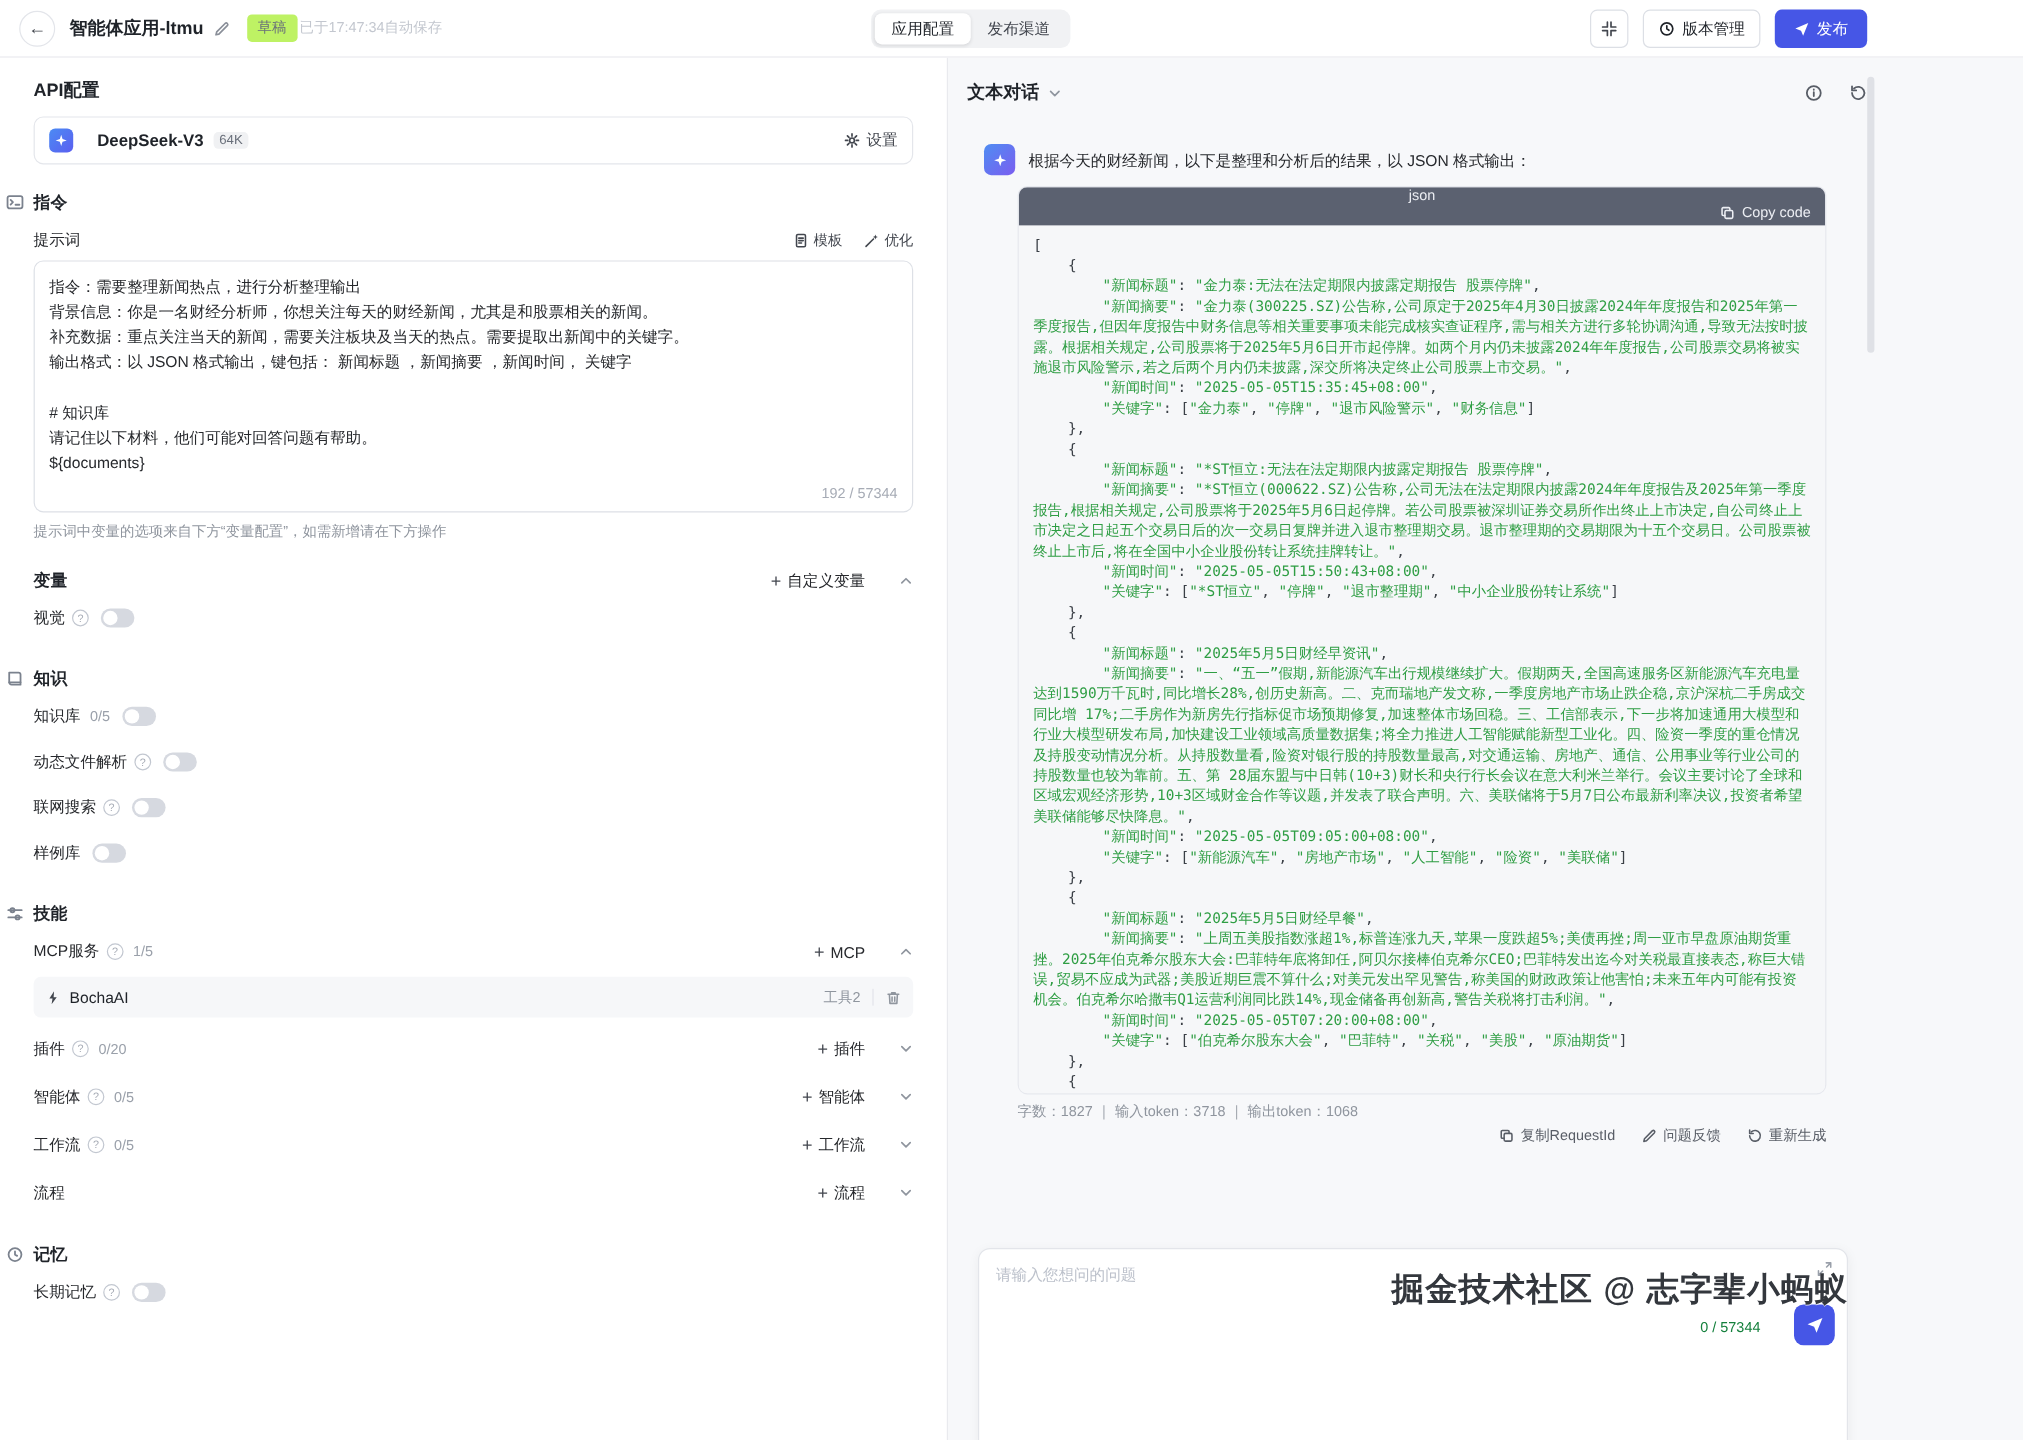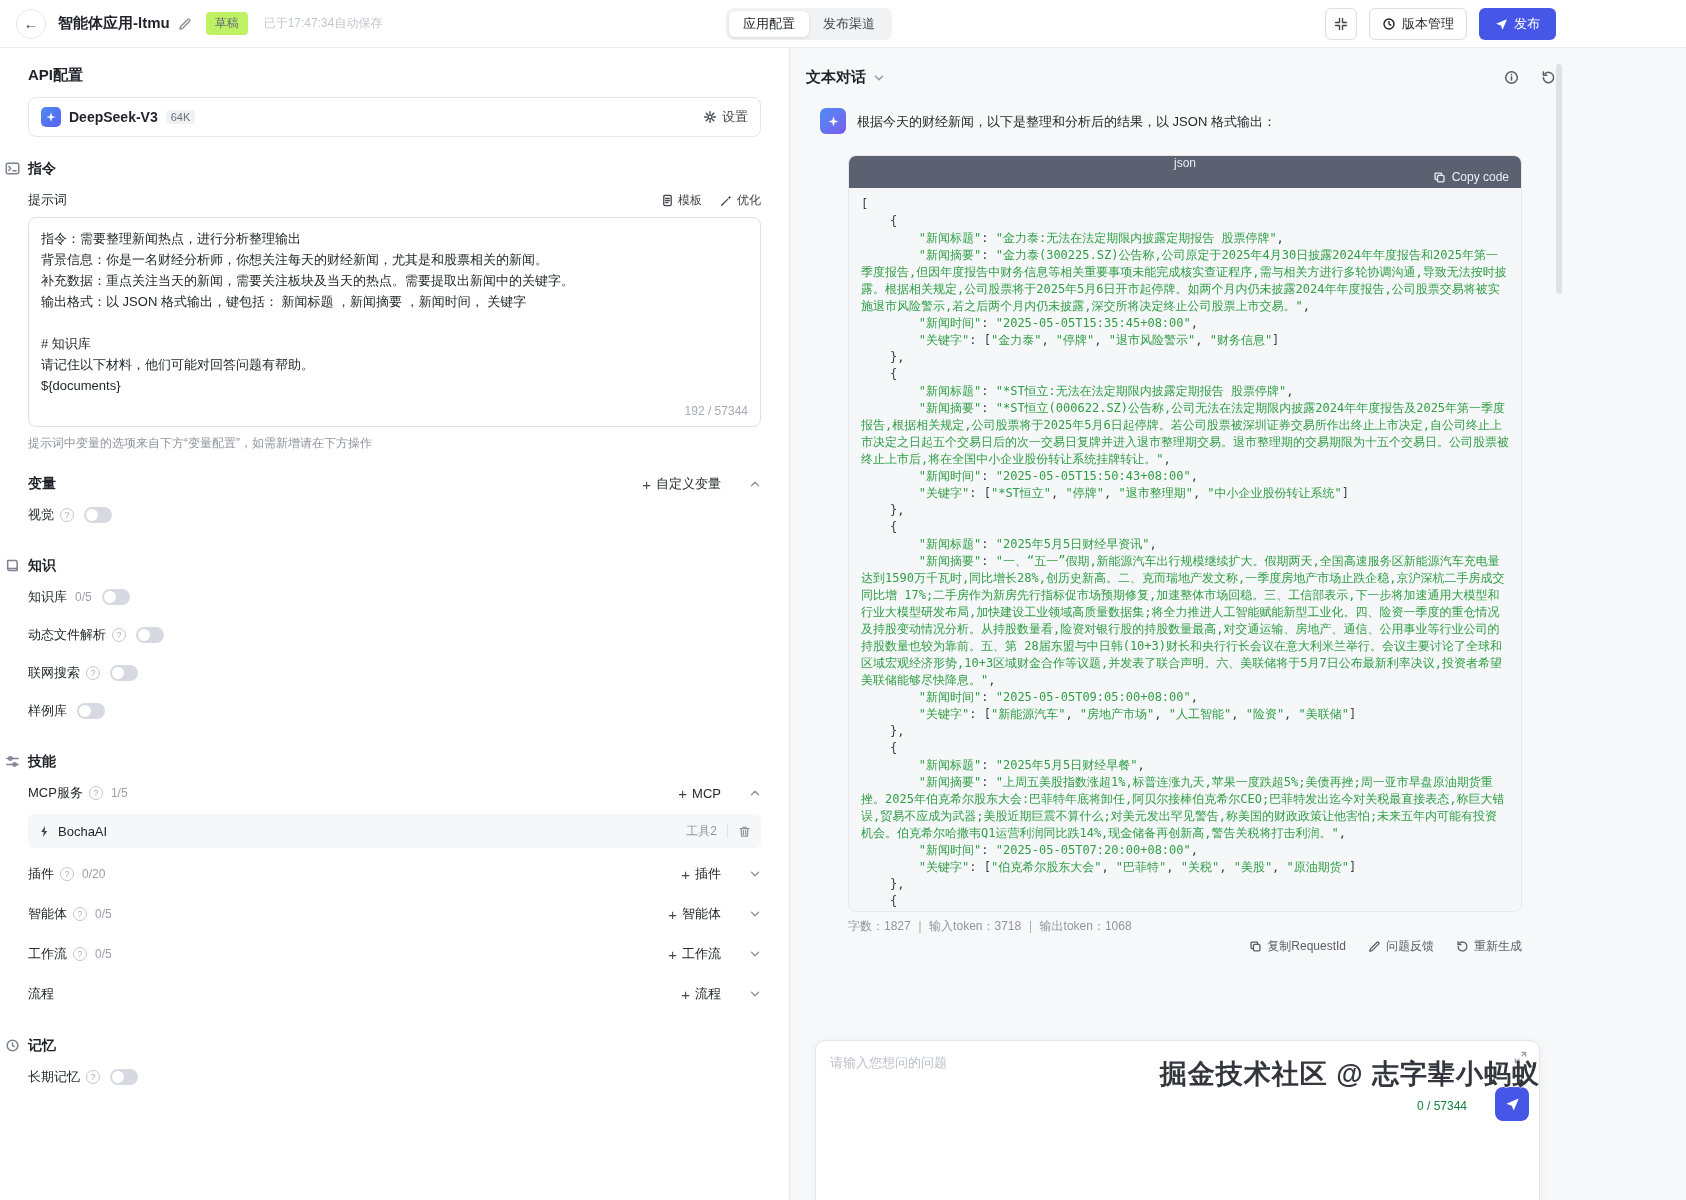--- a/index.html
+++ b/index.html
@@ -11,21 +11,21 @@
   svg .f { fill:currentColor; stroke:none; }
 
   
   .topbar { height:48px; background:#fff; border-bottom:1px solid #e9eaee; position:relative;
     display:flex; align-items:center; padding:0 16px; z-index:10; }
   .back-btn { width:30px; height:30px; border-radius:50%; border:1px solid #e3e5ea; background:#fff;
     display:flex; align-items:center; justify-content:center; font-size:15px; color:#42464e; cursor:pointer; }
   .app-title { font-size:15px; font-weight:bold; margin-left:12px; }
   .edit-ic { margin-left:8px; color:#8a8f99; cursor:pointer; }
   .draft-badge { margin-left:14px; background:#bef264; color:#696f7a; font-size:12px; padding:3px 9px; border-radius:4px; }
-  .autosave { margin-left:16px; color:#c3c7cf; font-size:12px; }
+  .autosave { margin-left:2px; color:#c3c7cf; font-size:12px; }
   .tabs { position:absolute; left:726px; top:8px; height:32px; background:#f1f2f4; border-radius:8px; padding:3px; display:flex; }
   .tab { font-size:13px; line-height:26px; padding:0 14px; border-radius:6px; color:#42464e; cursor:pointer; }
   .tab.active { background:#fff; box-shadow:0 1px 3px rgba(31,35,41,.12); color:#1f2329; }
   .top-right { position:absolute; right:130px; top:8px; display:flex; gap:12px; height:32px; }
   .iconbtn { width:32px; height:32px; border:1px solid #dcdfe5; border-radius:6px; background:#fff; color:#42464e;
     display:flex; align-items:center; justify-content:center; cursor:pointer; }
   .ghostbtn { border:1px solid #dcdfe5; border-radius:6px; background:#fff; color:#1f2329; font-size:13px;
     padding:0 12px; display:flex; align-items:center; gap:6px; cursor:pointer; }
   .primarybtn { border:none; border-radius:6px; background:#4656e6; color:#fff; font-size:13px;
     padding:0 16px; display:flex; align-items:center; gap:6px; cursor:pointer; }
@@ -35,21 +35,21 @@
   .left { width:790px; min-width:790px; background:#fff; border-right:1px solid #e9eaee;
     padding:18px 28px 0 28px; overflow:hidden; }
   .right { flex:1; background:#f7f8fa; position:relative; overflow:hidden; }
 
   
   .api-title { font-size:15px; font-weight:bold; }
   .model-card { margin-top:12px; height:40px; border:1px solid #e4e6eb; border-radius:8px;
     display:flex; align-items:center; padding:0 12px; }
   .model-logo { width:20px; height:20px; border-radius:5px; background:linear-gradient(135deg,#4b8bf4,#5b5ff0);
     display:flex; align-items:center; justify-content:center; color:#fff; }
-  .model-name { font-weight:bold; font-size:14px; margin-left:8px; }
+  .model-name { font-weight:bold; font-size:14px; margin-left:20px; }
   .model-ctx { margin-left:8px; background:#f0f1f3; color:#696f7a; font-size:11px; padding:1px 5px; border-radius:4px; }
   .model-settings { margin-left:auto; display:flex; gap:5px; align-items:center; font-size:13px; color:#42464e; cursor:pointer; }
 
   .section-head { position:relative; display:flex; align-items:center; margin-top:20px; height:24px; }
   .sec-icon { position:absolute; left:-23px; top:4px; color:#7b828e; }
   .sec-title { font-size:14px; font-weight:bold; }
   .row { display:flex; align-items:center; height:38px; font-size:13px; color:#26282c; }
   .row.tall { height:40px; }
   .lbl { }
   .count { color:#9aa0aa; font-size:12px; margin-left:8px; }
@@ -77,21 +77,21 @@
   .prompt-box textarea { width:100%; height:208px; border:none; outline:none; resize:none; background:transparent;
     padding:10px 12px 26px; font:13px/21px "Liberation Sans","DejaVu Sans",sans-serif; color:#26282c; display:block; }
   .char-counter { position:absolute; right:12px; bottom:8px; font-size:12px; color:#a6abb5; }
   .hint { margin-top:8px; font-size:12px; color:#8f959e; }
 
   
   .panel-head { position:absolute; left:16px; top:20px; display:flex; align-items:center; gap:7px;
     font-size:15px; font-weight:bold; cursor:pointer;justify-content:space-between; }
   .panel-icons { position:absolute; top:22px; right:130px; display:flex; gap:22px; color:#585d66; }
   .panel-icons .ic { cursor:pointer; }
-  .msg-row { position:absolute; left:30px; top:60px; display:flex; gap:11px; width:704px; }
+  .msg-row { position:absolute; left:30px; top:72px; display:flex; gap:11px; width:704px; }
   .avatar { width:26px; height:26px; border-radius:6px; background:linear-gradient(135deg,#4f8df2,#7a5df0);
     flex:none; display:flex; align-items:center; justify-content:center; color:#fff; }
   .msg-text { font-size:13px; padding-top:5px; color:#26282c; }
   .code-block { position:absolute; left:58px; top:107px; width:674px; border-radius:8px; overflow:hidden;
     border:1px solid #e6e8ee; }
   .code-head { height:32px; background:#5b6170; color:#eceef3; display:flex; align-items:center;
     padding:0 12px; font-size:12px;flex-direction:column; }
   .copy-btn { margin-left:auto; display:flex; gap:6px; align-items:center; cursor:pointer; }
   .code-body { background:#f6f7f9; height:723px; overflow:hidden; padding:8px 12px; }
   .code-body pre { margin:0; font:12px/17px "DejaVu Sans Mono",monospace; white-space:pre-wrap;

